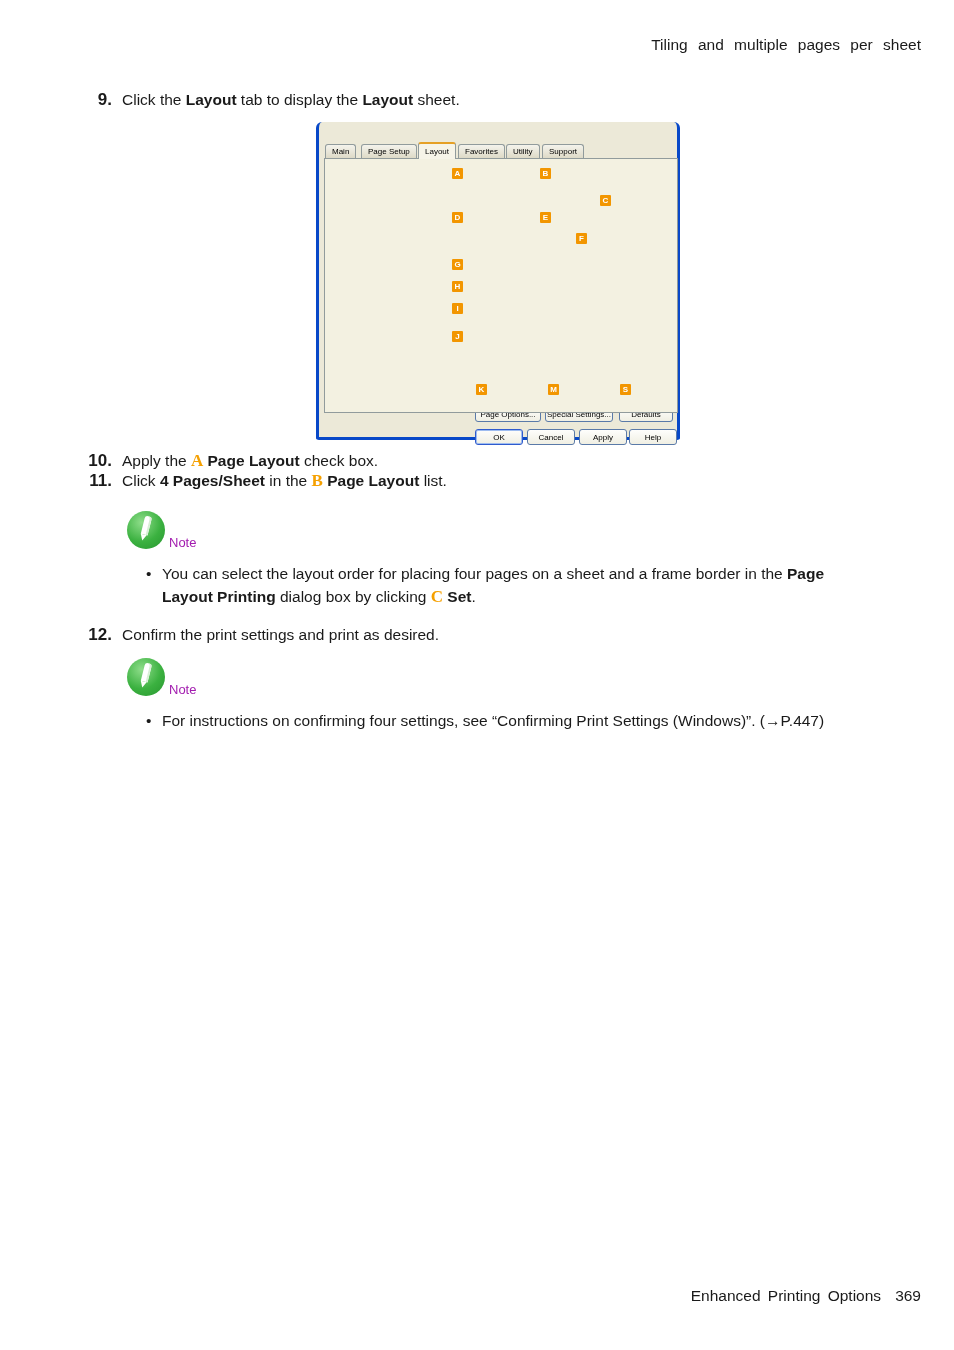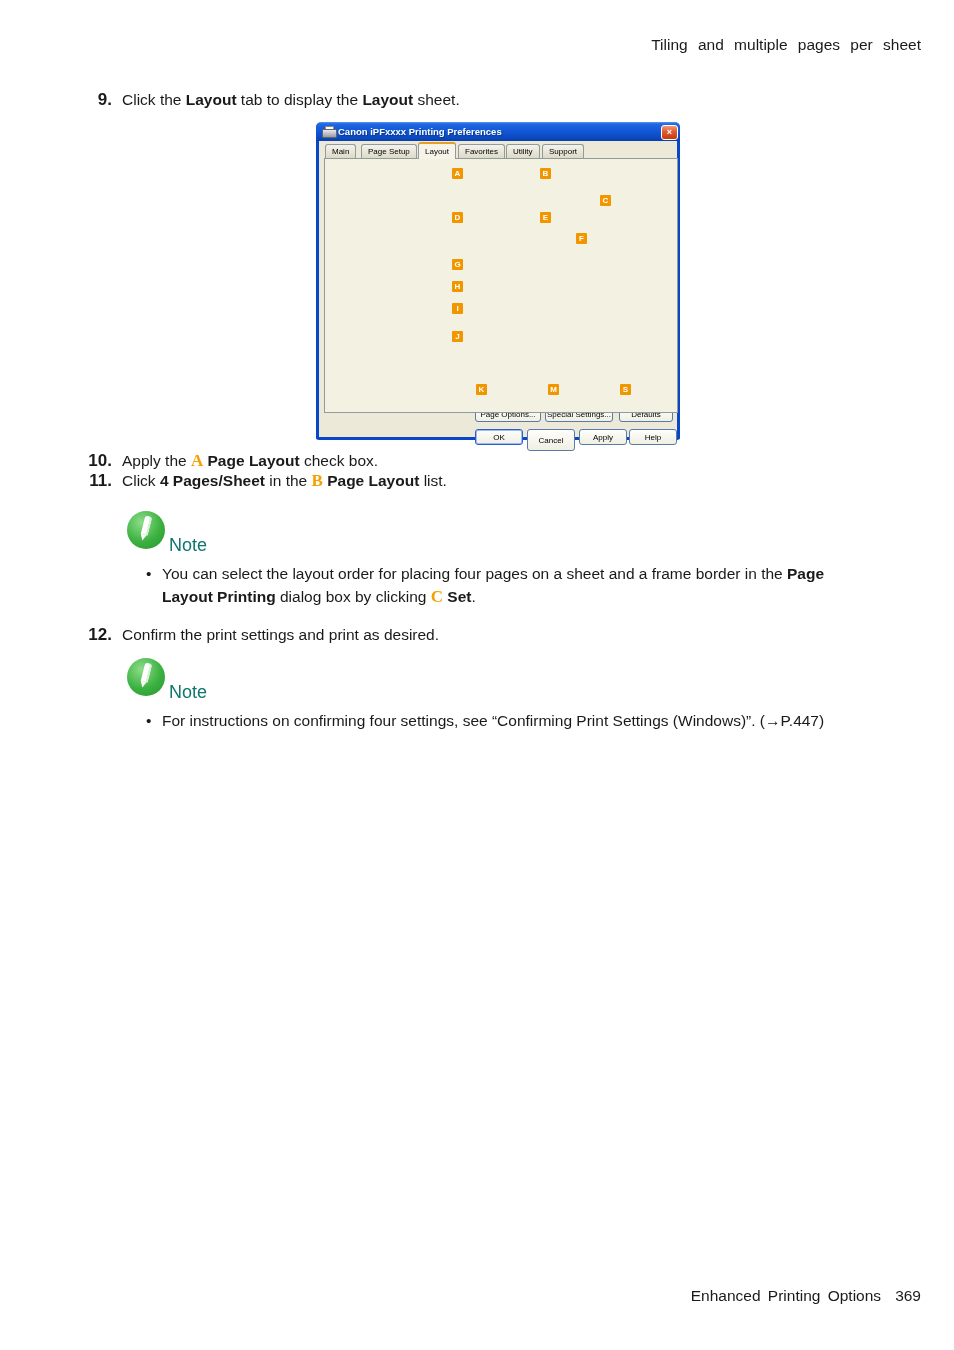--- a/index.html
+++ b/index.html
@@ -9,21 +9,21 @@
   .b{font-weight:bold;}
   .ref{font-family:"Liberation Serif",serif;font-weight:bold;color:#f5a000;font-size:17px;}
 
   
   .doc-header{top:36px;right:33px;font-size:15.5px;word-spacing:6px;}
   .doc-footer{top:1287px;right:33px;font-size:15.5px;word-spacing:3px;}
   .doc-footer .pgnum{margin-left:14px;}
   .step{left:80px;display:flex;align-items:baseline;}
   .step .num{display:inline-block;width:32px;text-align:right;font-weight:bold;font-size:17px;}
   .step .txt{margin-left:10px;font-size:15.5px;}
-  .note-label{font-size:18px;color:#0f766e;}
+  .note-label{font-size:13px;color:#a21caf;}
   .bullet{left:146px;width:714px;font-size:15.5px;line-height:23px;padding-left:16px;}
   .bullet .blt{position:absolute;left:0;top:0;}
 
   
   .note-icon{width:38px;height:38px;border-radius:50%;
     background:radial-gradient(circle at 38% 30%, #8edd8a, #3bb140 55%, #27962f 100%);}
   .pencil-wrap{position:absolute;left:15px;top:5px;width:8px;height:27px;transform:rotate(14deg);}
   .pencil-body{position:absolute;left:0;top:0;width:7px;height:19px;background:#fff;
     border-radius:3px 3px 0 0;box-shadow:inset -2px 0 0 #d8efd6;}
   .pencil-tip{position:absolute;left:0;top:19px;width:0;height:0;
@@ -146,28 +146,20 @@
 <body>
 
 <div class="abs doc-header">Tiling and multiple pages per sheet</div>
 
 <div class="abs step" style="top:90px;">
   <span class="num">9.</span>
   <span class="txt"><span>Click the </span><span class="b">Layout</span><span> tab to display the </span><span class="b">Layout</span><span> sheet.</span></span>
 </div>
 
 <div class="abs dialog">
-  <div class="titlebar">
-    <span class="tb-printer">
-        <span class="pp"></span>
-        <span class="pb"></span>
-      </span>
-    <span class="ttl">Canon iPFxxxx Printing Preferences</span>
-    <span class="closebtn">×</span>
-  </div>
 
   <div class="tab" style="left:6px;">Main</div>
   <div class="tab" style="left:42px;">Page Setup</div>
   <div class="tab active" style="left:99px;">Layout</div>
   <div class="tab" style="left:139px;">Favorites</div>
   <div class="tab" style="left:187px;">Utility</div>
   <div class="tab" style="left:223px;">Support</div>
 
   <div class="tabpage"></div>
 
@@ -277,21 +269,21 @@
 
   <div class="etch" style="left:140px;top:268px;width:214px;"></div>
   <span class="bdg" style="left:157px;top:262px;">K</span>
   <span class="bdg" style="left:229px;top:262px;">M</span>
   <span class="bdg" style="left:301px;top:262px;">S</span>
   <div class="xpbtn" style="left:156px;top:276px;width:66px;height:15px;">Page Options...</div>
   <div class="xpbtn" style="left:226px;top:276px;width:68px;height:15px;">Special Settings...</div>
   <div class="xpbtn" style="left:300px;top:276px;width:54px;height:15px;">Defaults</div>
 
   <div class="xpbtn focus" style="left:156px;top:298px;width:48px;height:16px;">OK</div>
-  <div class="xpbtn" style="left:208px;top:298px;width:48px;height:22px;">Cancel</div>
+  <div class="xpbtn" style="left:208px;top:298px;width:48px;height:16px;">Cancel</div>
   <div class="xpbtn" style="left:260px;top:298px;width:48px;height:16px;">Apply</div>
   <div class="xpbtn" style="left:310px;top:298px;width:48px;height:16px;">Help</div>
 </div>
 
 <div class="abs step" style="top:451px;">
   <span class="num">10.</span>
   <span class="txt"><span>Apply the </span><span class="ref">A</span><span class="b"> Page Layout</span><span> check box.</span></span>
 </div>
 
 <div class="abs step" style="top:471px;">

